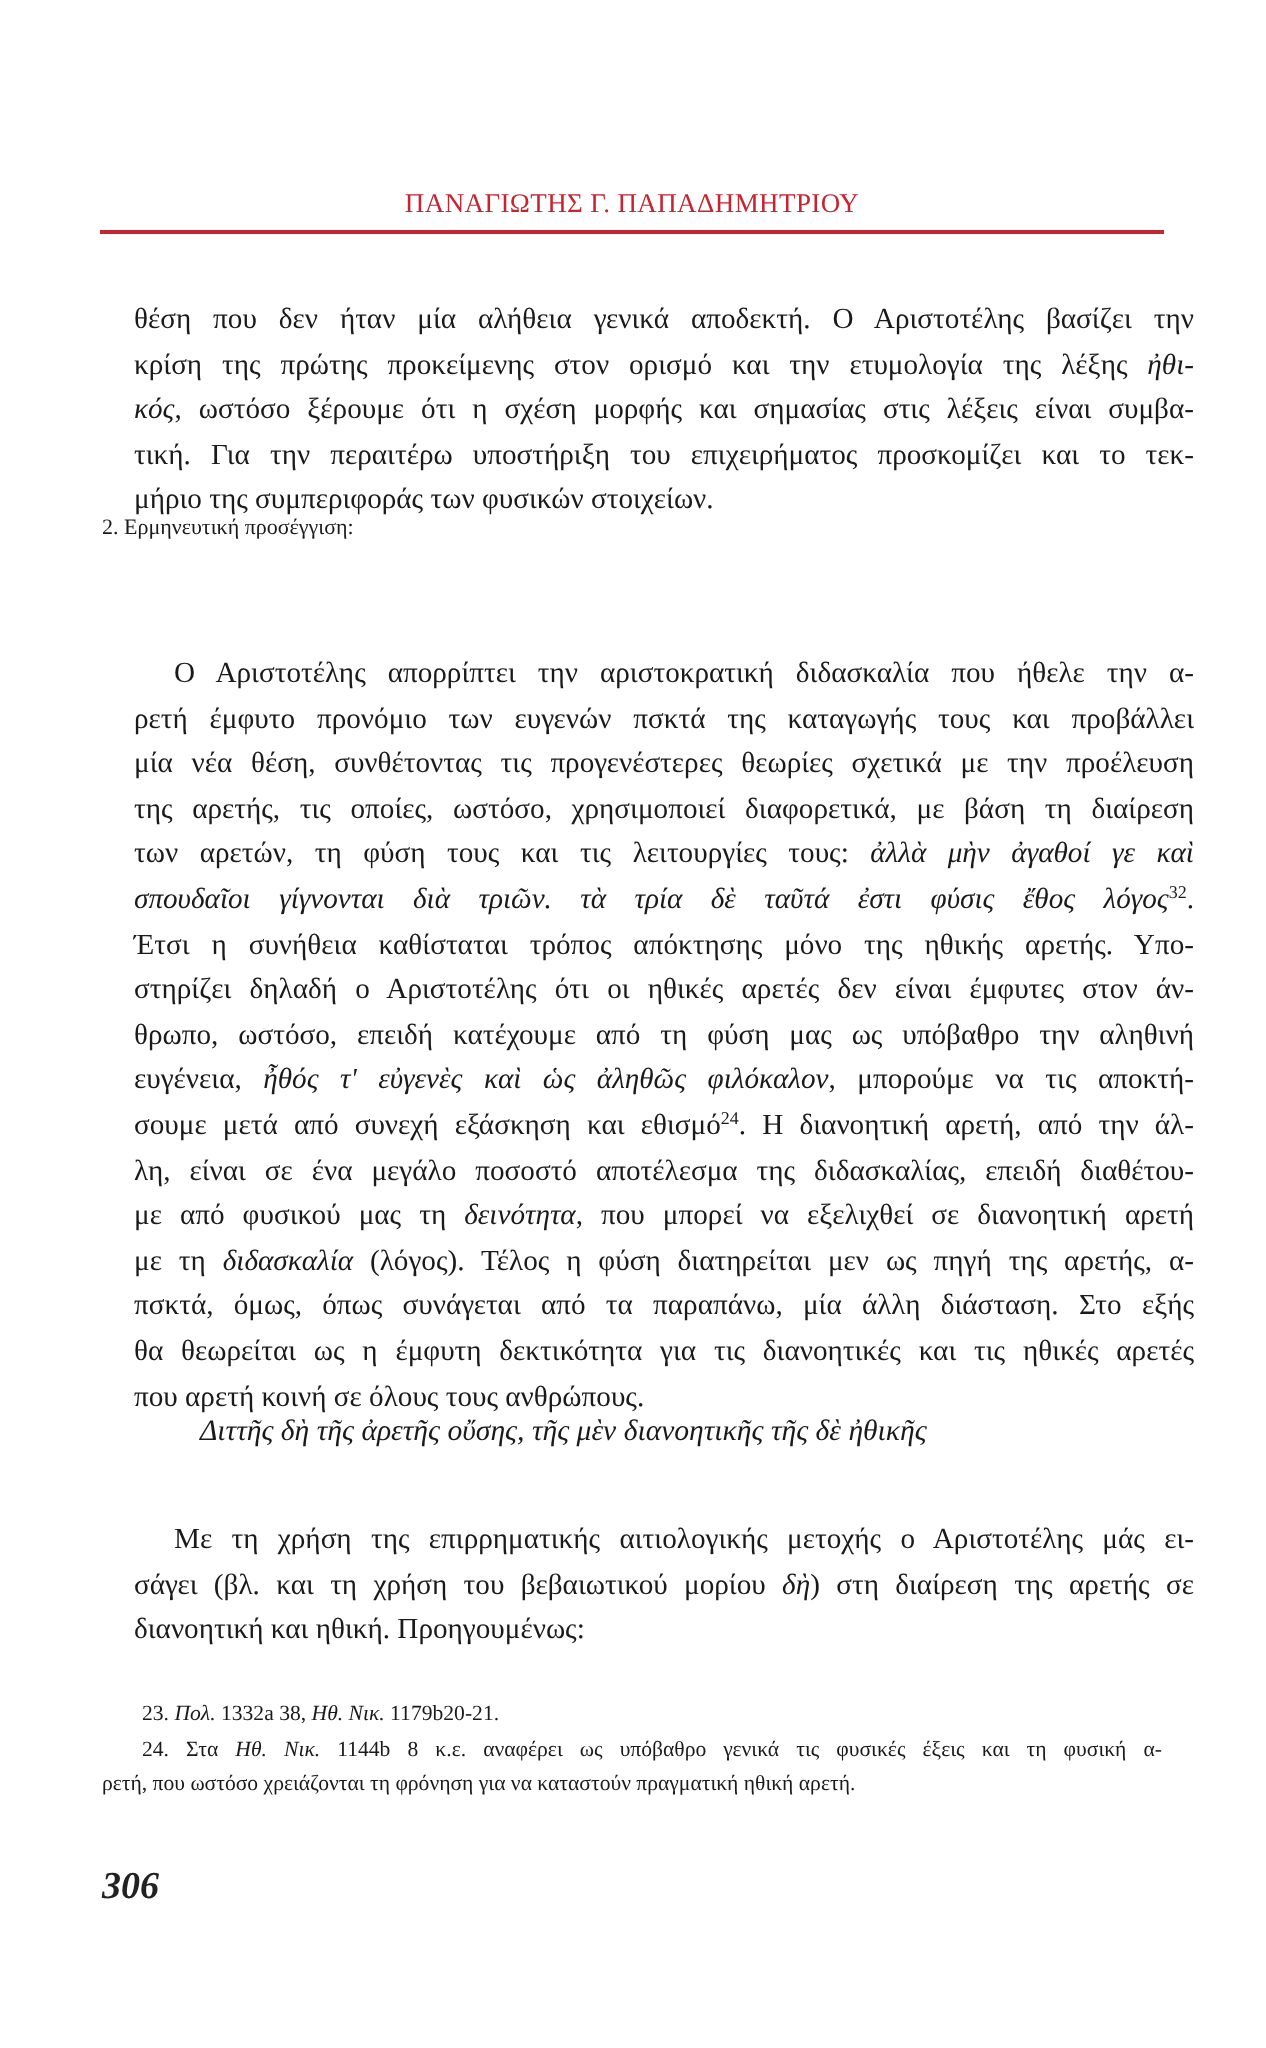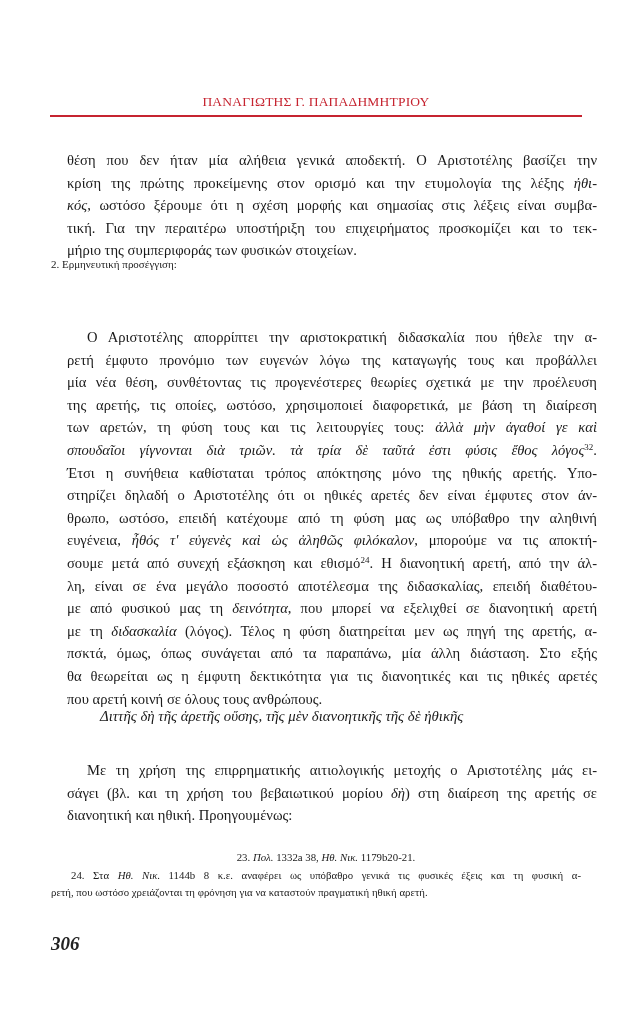--- a/index.html
+++ b/index.html
@@ -50,21 +50,21 @@
     .body-text .line {
       display: block;
       text-align: justify;
       text-align-last: justify;
       white-space: nowrap;
       overflow: visible;
     }
     .body-text .line.last {
       text-align-last: left;
     }
-    .indent { padding-left: 20px; text-align: center; }
+    .indent { padding-left: 20px; }
     em, .it { font-style: italic; }
     sup { font-size: 9px; line-height: 0; vertical-align: 5px; }
     .p1 { top: 133px; }
     .section-heading {
       position: absolute;
       top: 258px;
       left: 51px;
       font-size: 11px;
       margin: 0;
       font-weight: normal;
@@ -119,21 +119,21 @@
     <span class="line"><span>κρίση της πρώτης προκείμενης στον ορισμό και την ετυμολογία της λέξης </span><em>ἠθι-</em></span>
     <span class="line"><em>κός</em><span class="p1l3">, ωστόσο ξέρουμε ότι η σχέση μορφής και σημασίας στις λέξεις είναι συμβα-</span></span>
     <span class="line">τική. Για την περαιτέρω υποστήριξη του επιχειρήματος προσκομίζει και το τεκ-</span>
     <span class="line last">μήριο της συμπεριφοράς των φυσικών στοιχείων.</span>
   </div>
 
   <h2 class="section-heading">2. Ερμηνευτική προσέγγιση:</h2>
 
   <div class="body-text p2">
     <span class="line indent">Ο Αριστοτέλης απορρίπτει την αριστοκρατική διδασκαλία που ήθελε την α-</span>
-    <span class="line">ρετή έμφυτο προνόμιο των ευγενών λόγω της καταγωγής τους και προβάλλει</span>
+    <span class="line">ρετή έμφυτο προνόμιο των ευγενών πσκτά της καταγωγής τους και προβάλλει</span>
     <span class="line">μία νέα θέση, συνθέτοντας τις προγενέστερες θεωρίες σχετικά με την προέλευση</span>
     <span class="line">της αρετής, τις οποίες, ωστόσο, χρησιμοποιεί διαφορετικά, με βάση τη διαίρεση</span>
     <span class="line"><span>των αρετών, τη φύση τους και τις λειτουργίες τους: </span><em>ἀλλὰ μὴν ἀγαθοί γε καὶ</em></span>
     <span class="line"><em>σπουδαῖοι γίγνονται διὰ τριῶν. τὰ τρία δὲ ταῦτά ἐστι φύσις ἔθος λόγος</em><sup>32</sup><span>.</span></span>
     <span class="line">Έτσι η συνήθεια καθίσταται τρόπος απόκτησης μόνο της ηθικής αρετής. Υπο-</span>
     <span class="line">στηρίζει δηλαδή ο Αριστοτέλης ότι οι ηθικές αρετές δεν είναι έμφυτες στον άν-</span>
     <span class="line">θρωπο, ωστόσο, επειδή κατέχουμε από τη φύση μας ως υπόβαθρο την αληθινή</span>
     <span class="line"><span>ευγένεια, </span><em>ἦθός τ' εὐγενὲς καὶ ὡς ἀληθῶς φιλόκαλον</em><span>, μπορούμε να τις αποκτή-</span></span>
     <span class="line"><span>σουμε μετά από συνεχή εξάσκηση και εθισμό</span><sup>24</sup><span>. Η διανοητική αρετή, από την άλ-</span></span>
     <span class="line">λη, είναι σε ένα μεγάλο ποσοστό αποτέλεσμα της διδασκαλίας, επειδή διαθέτου-</span>

